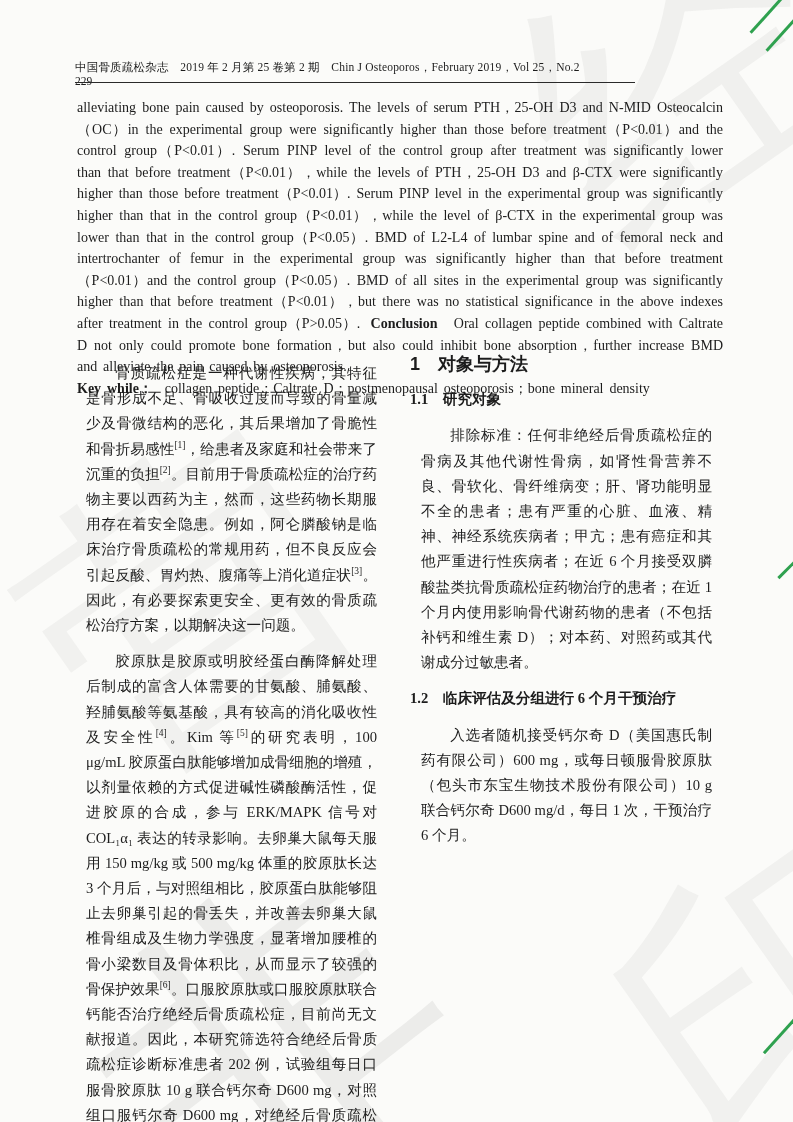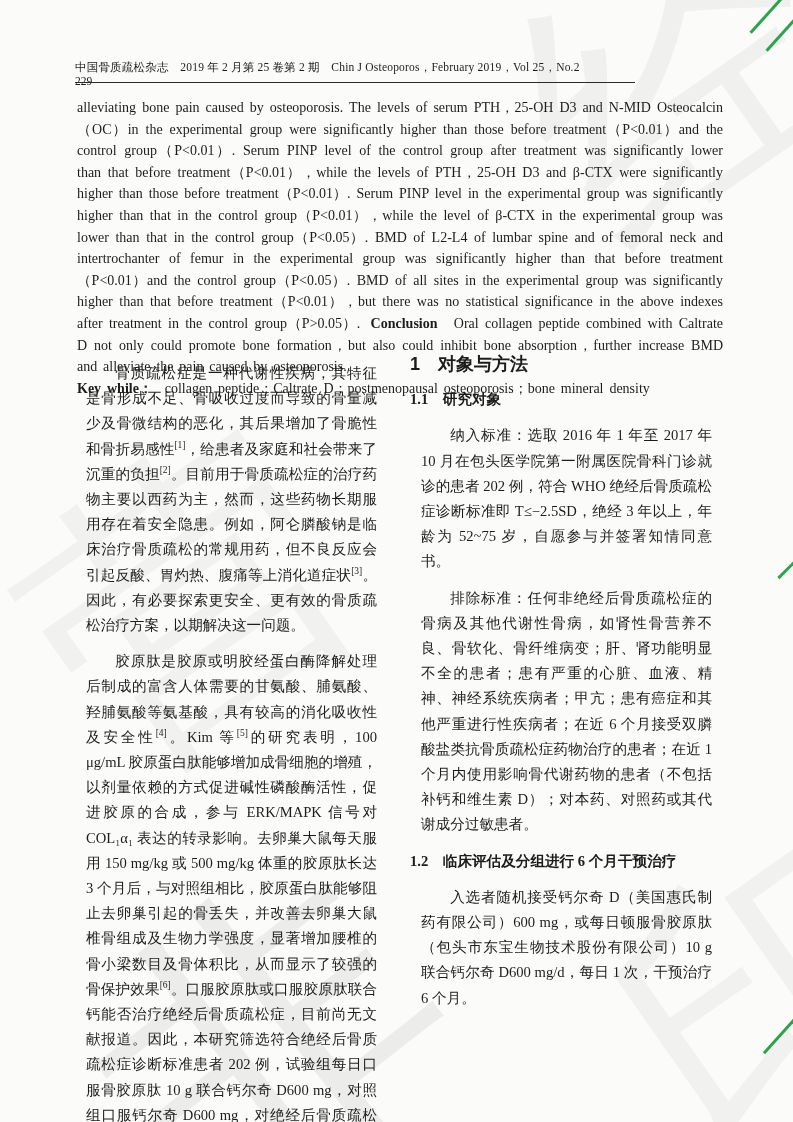--- a/index.html
+++ b/index.html
@@ -127,21 +127,20 @@
     <section class="columns">
 
       <div class="col">
         <p>骨质疏松症是一种代谢性疾病，其特征是骨形成不足、骨吸收过度而导致的骨量减少及骨微结构的恶化，其后果增加了骨脆性和骨折易感性<sup>[1]</sup>，给患者及家庭和社会带来了沉重的负担<sup>[2]</sup>。目前用于骨质疏松症的治疗药物主要以西药为主，然而，这些药物长期服用存在着安全隐患。例如，阿仑膦酸钠是临床治疗骨质疏松的常规用药，但不良反应会引起反酸、胃灼热、腹痛等上消化道症状<sup>[3]</sup>。因此，有必要探索更安全、更有效的骨质疏松治疗方案，以期解决这一问题。</p>
         <p>胶原肽是胶原或明胶经蛋白酶降解处理后制成的富含人体需要的甘氨酸、脯氨酸、羟脯氨酸等氨基酸，具有较高的消化吸收性及安全性<sup>[4]</sup>。Kim 等<sup>[5]</sup>的研究表明，100 μg/mL 胶原蛋白肽能够增加成骨细胞的增殖，以剂量依赖的方式促进碱性磷酸酶活性，促进胶原的合成，参与 ERK/MAPK 信号对 COL₁α₁ 表达的转录影响。去卵巢大鼠每天服用 150 mg/kg 或 500 mg/kg 体重的胶原肽长达 3 个月后，与对照组相比，胶原蛋白肽能够阻止去卵巢引起的骨丢失，并改善去卵巢大鼠椎骨组成及生物力学强度，显著增加腰椎的骨小梁数目及骨体积比，从而显示了较强的骨保护效果<sup>[6]</sup>。口服胶原肽或口服胶原肽联合钙能否治疗绝经后骨质疏松症，目前尚无文献报道。因此，本研究筛选符合绝经后骨质疏松症诊断标准患者 202 例，试验组每日口服骨胶原肽 10 g 联合钙尔奇 D600 mg，对照组口服钙尔奇 D600 mg，对绝经后骨质疏松患者进行为期 6 个月治疗，通过骨密度（bone mineral density，BMD）及血清骨代谢指标评价，明确口服骨胶原肽联合钙尔奇 D 对绝经后骨质疏松患者 BMD 的影响。</p>
       </div>
 
       <div class="col">
         <h2 class="h-first">1　对象与方法</h2>
         <h3>1.1　研究对象</h3>
-        <p>纳入标准：选取 2016 年 1 年至 2017 年 10 月在包头医学院第一附属医院骨科门诊就诊的患者 202 例，符合 WHO 绝经后骨质疏松症诊断标准即 T≤−2.5SD，绝经 3 年以上，年龄为 52~75 岁，自愿参与并签署知情同意书。</p>
         <p>排除标准：任何非绝经后骨质疏松症的骨病及其他代谢性骨病，如肾性骨营养不良、骨软化、骨纤维病变；肝、肾功能明显不全的患者；患有严重的心脏、血液、精神、神经系统疾病者；甲亢；患有癌症和其他严重进行性疾病者；在近 6 个月接受双膦酸盐类抗骨质疏松症药物治疗的患者；在近 1 个月内使用影响骨代谢药物的患者（不包括补钙和维生素 D）；对本药、对照药或其代谢成分过敏患者。</p>
         <h3>1.2　临床评估及分组进行 6 个月干预治疗</h3>
         <p>入选者随机接受钙尔奇 D（美国惠氏制药有限公司）600 mg，或每日顿服骨胶原肽（包头市东宝生物技术股份有限公司）10 g 联合钙尔奇 D600 mg/d，每日 1 次，干预治疗 6 个月。</p>
 
       </div>
 
     </section>
 
     <div class="footer">
       <span>148</span>

